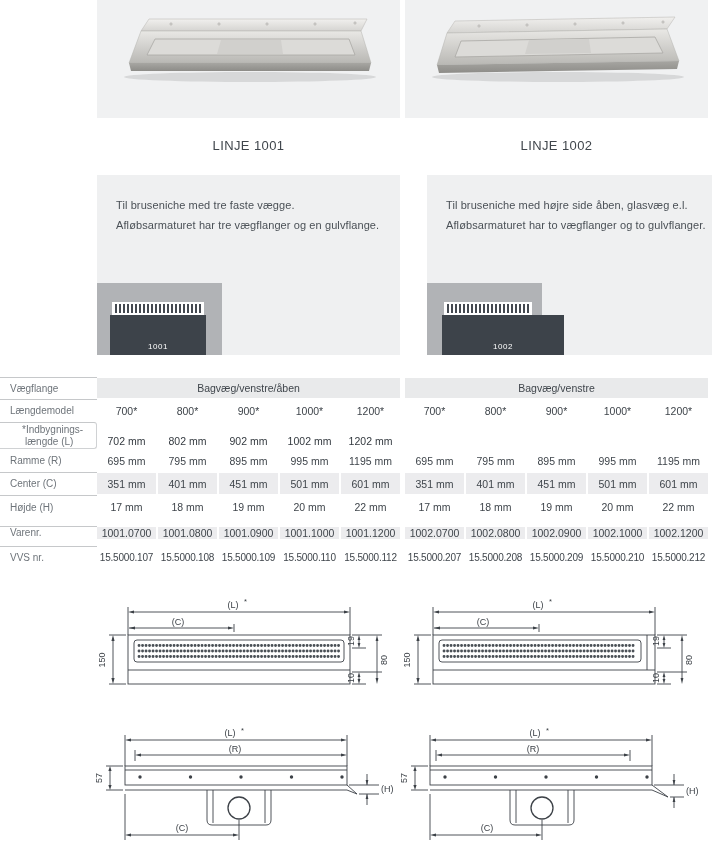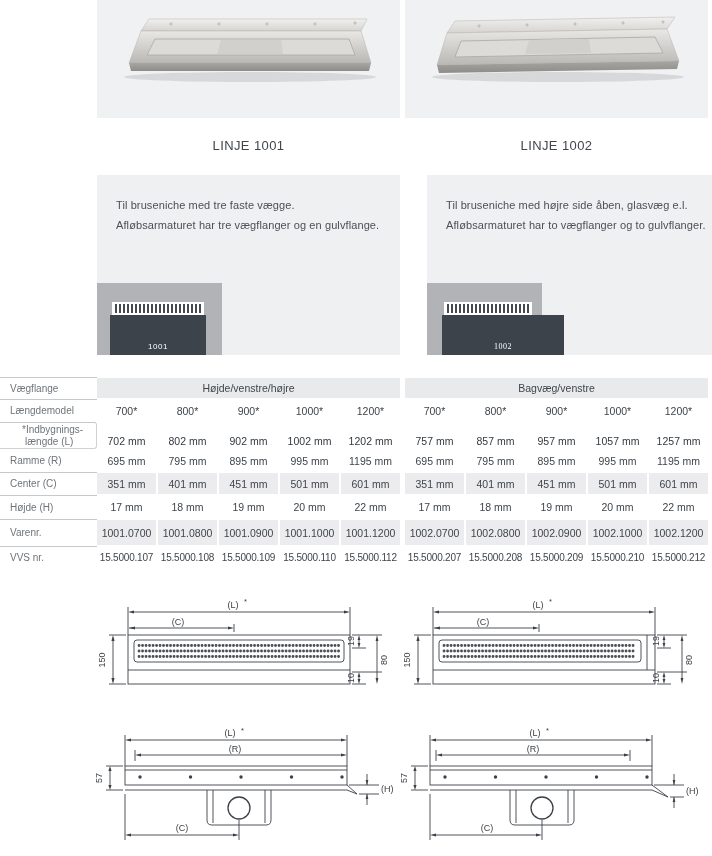--- a/index.html
+++ b/index.html
@@ -26,39 +26,39 @@
   
   .mini-diagram { position:absolute; left:0; bottom:0; width:125px; height:72px; background:#b1b3b6; }
   .mini-diagram.open { width:115px; }
   .mini-strip { position:absolute; left:15px; top:19px; width:92px; height:13px; background:#fff; }
   .mini-diagram.open .mini-strip { left:17px; width:88px; }
   .mini-strip::after { content:""; position:absolute; left:3px; right:3px; top:2px; bottom:2px;
     background:repeating-linear-gradient(90deg,#454a51 0 1.8px, rgba(0,0,0,0) 1.8px 4px); }
   .mini-block { position:absolute; left:13px; top:32px; width:96px; height:40px; background:#3d434a;
     color:#fff; font-size:8px; letter-spacing:0.5px; display:flex; align-items:flex-end; justify-content:center;
     padding-bottom:4px; box-sizing:border-box; }
-  .mini-diagram.open .mini-block { left:15px; width:122px;font-family:Liberation Serif, serif; }
+  .mini-diagram.open .mini-block { left:15px; width:122px; }
 
   
   .tables { position:absolute; top:377px; left:0; width:712px; }
   .trow { display:flex; align-items:stretch; }
   .rlabel { width:97px; box-sizing:border-box; padding:0 2px 0 10px; font-size:10px; color:#6e747a;
     display:flex; flex-direction:column; justify-content:center; border-top:1px solid #c6c8ca; line-height:1.18; }
   .tgroup { width:303px; display:flex; gap:2px; }
   .tgap { width:5px; }
   .cell { flex:1 1 0; min-width:0; display:flex; align-items:center; justify-content:center;
     font-size:10.5px; color:#3f454b; }
   .cell.blue { background:#82c7e7; margin:19px 0; color:#33393f; }
   .cell.chip { background:#ececee; margin:1px 0; }
   .cell.vvs  { font-size:10px; letter-spacing:-0.2px; }
   .headchip { flex:1 1 0; background:#e9eaeb; margin:1px 0; display:flex; align-items:center; justify-content:center;
     font-size:10.5px; color:#3f454b; }
   .r-flange { height:22px; } .r-model { height:23px; } .r-built { height:27px; }
   .r-frame { height:23px; } .r-center { height:23px; } .r-height { height:24px; }
-  .r-item { height:27px; } .r-vvs { height:23px; }
+  .r-item { height:27px;align-items:center; } .r-vvs { height:23px; }
   .r-built .rlabel { border-right:1px solid #d0d2d4; border-bottom:1px solid #d0d2d4; border-radius:0 3px 3px 0;padding-left:22px; }
   .r-built .rlabel .l2 { padding-left:3px; }
   .r-frame .rlabel { border-top:none; }
 
   
   .tdraw { position:absolute; }
   .tdraw text { font-family:"Liberation Sans", sans-serif; font-size:9px; fill:#3c4147; }
   .tdraw .star { font-size:7.5px; }
 </style>
 </head>
@@ -152,21 +152,21 @@
       <div class="mini-block">1002</div>
     </div>
   </div>
 
   <div class="tables">
     <div class="trow r-flange">
       <div class="rlabel">
           <span>Vægflange</span>
         </div>
       <div class="tgroup">
-          <div class="headchip">Højde/venstre/højre</div>
+          <div class="headchip">Bagvæg/venstre/åben</div>
         </div>
       <div class="tgap"></div>
       <div class="tgroup">
           <div class="headchip">Bagvæg/venstre</div>
         </div>
     </div>
 
     <div class="trow r-model">
       <div class="rlabel">
           <span>Længdemodel</span>
@@ -194,27 +194,20 @@
         <span class="l2">længde (L)</span>
       </div>
       <div class="tgroup">
           <span class="cell blue">702 mm</span>
           <span class="cell blue">802 mm</span>
           <span class="cell blue">902 mm</span>
           <span class="cell blue">1002 mm</span>
           <span class="cell blue">1202 mm</span>
         </div>
       <div class="tgap"></div>
-      <div class="tgroup">
-          <span class="cell blue">757 mm</span>
-          <span class="cell blue">857 mm</span>
-          <span class="cell blue">957 mm</span>
-          <span class="cell blue">1057 mm</span>
-          <span class="cell blue">1257 mm</span>
-        </div>
     </div>
 
     <div class="trow r-frame">
       <div class="rlabel">
           <span>Ramme (R)</span>
         </div>
       <div class="tgroup">
           <span class="cell">695 mm</span>
           <span class="cell">795 mm</span>
           <span class="cell">895 mm</span>

